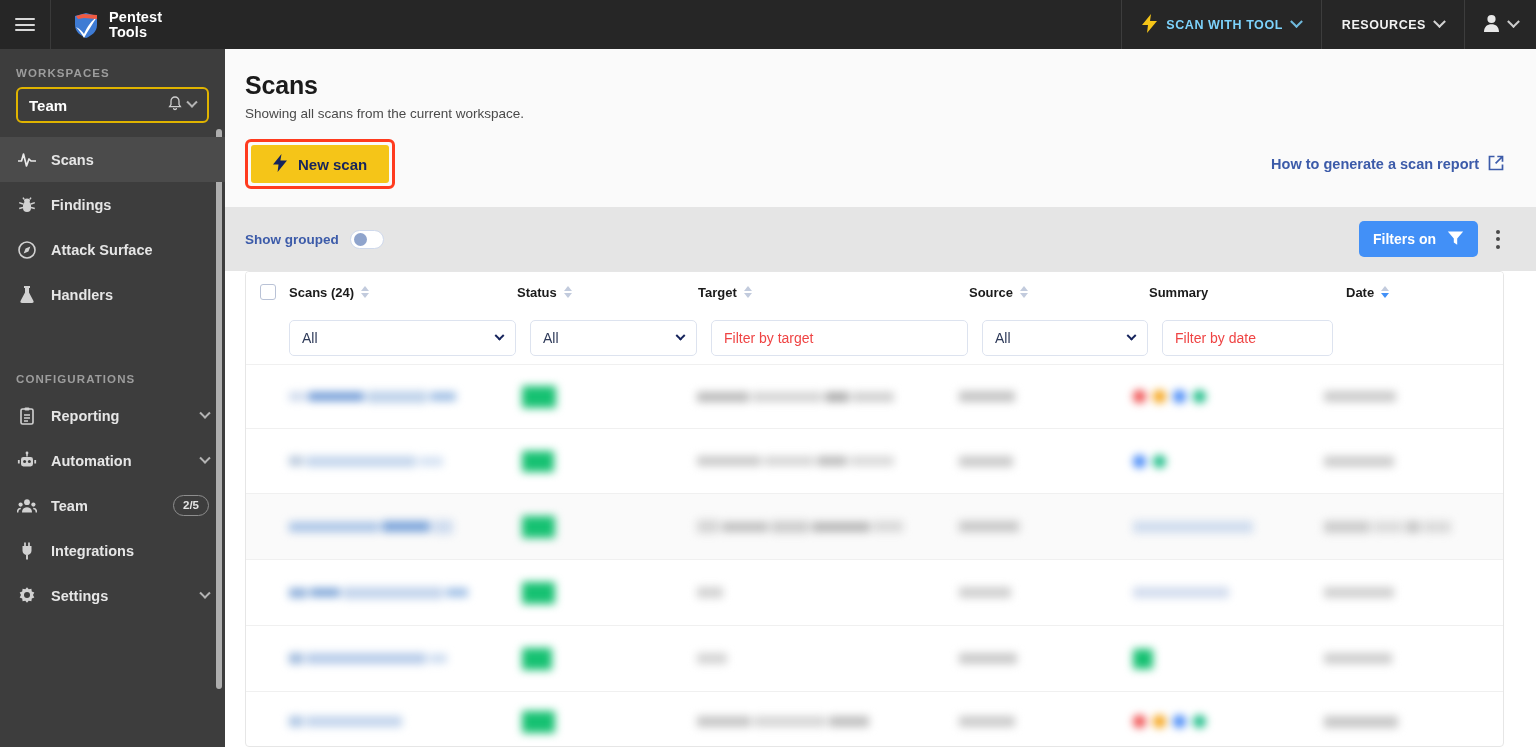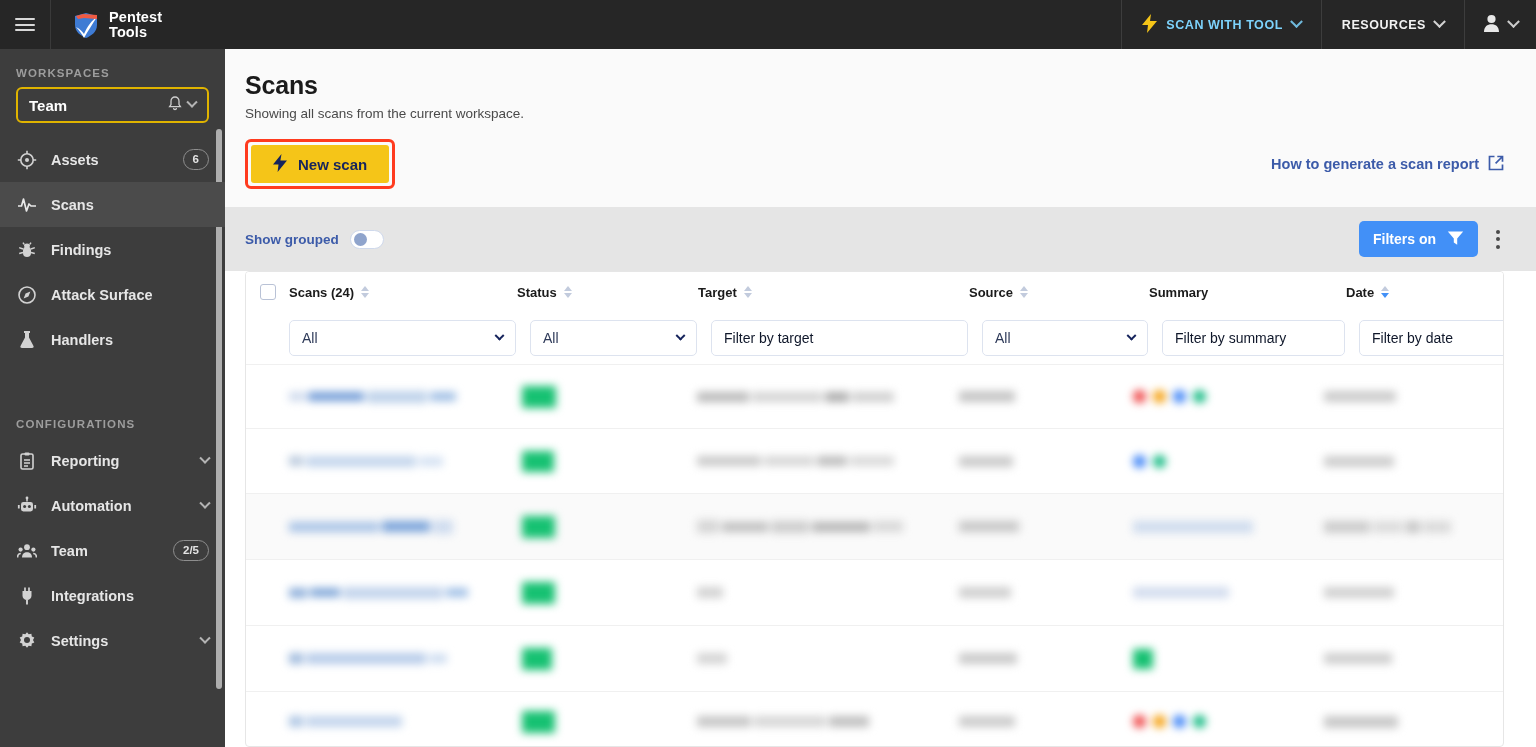--- a/index.html
+++ b/index.html
@@ -110,21 +110,21 @@
   .sorter .dn { width:0;height:0;border-left:4px solid transparent;border-right:4px solid transparent;border-top:5px solid #c2cbdd; }
   .sorter.active .dn { border-top-color:#4290F7; }
 
   .filterrow { display:flex; align-items:center; padding:0 0 0 14px; height:52px; }
   .fcell { padding-right:14px; }
   .fselect, .finput {
     height:36px; border:1px solid #dde3ef; border-radius:5px; background:#fff;
     display:flex; align-items:center; padding:0 12px; font-size:14px; cursor:pointer;
   }
   .fselect { justify-content:space-between; color:#2E3A59; }
-  .finput { color:#0f172a; }
+  .finput { color:#ef4444; }
   .chev-f { width:7px; height:7px; border-right:2px solid #16245C; border-bottom:2px solid #16245C;
             transform:rotate(45deg) translate(-2px,-2px); }
 
   .rows { overflow:hidden; }
   .trow { display:flex; align-items:center; padding:0 0 0 14px; border-top:1px solid #f0f0f0; position:relative; }
   .trow.hl { background:#FAFAFA; }
   .cell { padding-right:14px; height:100%; display:flex; align-items:center; }
 
   
   .blur { filter: blur(4.2px); display:flex; align-items:center; flex-wrap:wrap; gap:3px; }
@@ -196,31 +196,20 @@
         <span>
           <svg width="14" height="15" viewBox="0 0 14 15">
             <path d="M7 1 C4.5 1 3 2.8 3 5.2 L3 8.5 L1.6 10.6 L12.4 10.6 L11 8.5 L11 5.2 C11 2.8 9.5 1 7 1 Z" fill="none" stroke="#cfcfcf" stroke-width="1.3"></path>
             <path d="M5.6 12 C5.6 13 6.2 13.6 7 13.6 C7.8 13.6 8.4 13 8.4 12" fill="none" stroke="#cfcfcf" stroke-width="1.3"></path>
           </svg>
         </span>
         <span class="chev-side"></span>
       </div>
 
 
-      <div class="side-item">
-        <span class="si-icon">
-          <svg width="20" height="20" viewBox="0 0 20 20">
-              <circle cx="10" cy="10" r="6.2" fill="none" stroke="#d2d2d2" stroke-width="1.6"></circle>
-              <circle cx="10" cy="10" r="2" fill="#d2d2d2"></circle>
-              <path d="M10 0.8 L10 4 M10 16 L10 19.2 M0.8 10 L4 10 M16 10 L19.2 10" stroke="#d2d2d2" stroke-width="1.6"></path>
-            </svg>
-        </span>
-        <span class="si-label">Assets</span>
-        <span class="badge">6</span>
-      </div>
 
       <div class="side-item active">
         <span class="si-icon">
           <svg width="20" height="20" viewBox="0 0 20 20">
               <path d="M1 11 L4.5 11 L6.5 4 L9.5 16 L12 9 L14 11 L19 11" fill="none" stroke="#e9e9e9" stroke-width="1.7" stroke-linejoin="round"></path>
             </svg>
         </span>
         <span class="si-label">Scans</span>
       </div>
 
@@ -438,23 +427,20 @@
             </div>
           <div class="fcell" style="width:271px">
               <div class="finput" style="width:257px">Filter by target</div>
             </div>
           <div class="fcell" style="width:180px">
               <div class="fselect" style="width:166px">
             <span>All</span>
             <span class="chev-f"></span>
               </div>
             </div>
-          <div class="fcell" style="width:197px">
-              <div class="finput" style="width:183px">Filter by summary</div>
-            </div>
           <div class="fcell" style="width:185px">
               <div class="finput" style="width:171px">Filter by date</div>
             </div>
         </div>
 
         <div class="rows">
 
           <div class="trow" style="height:64px">
             <div class="chk" style="visibility:hidden"></div>
             <div class="cell" style="width:241px">

